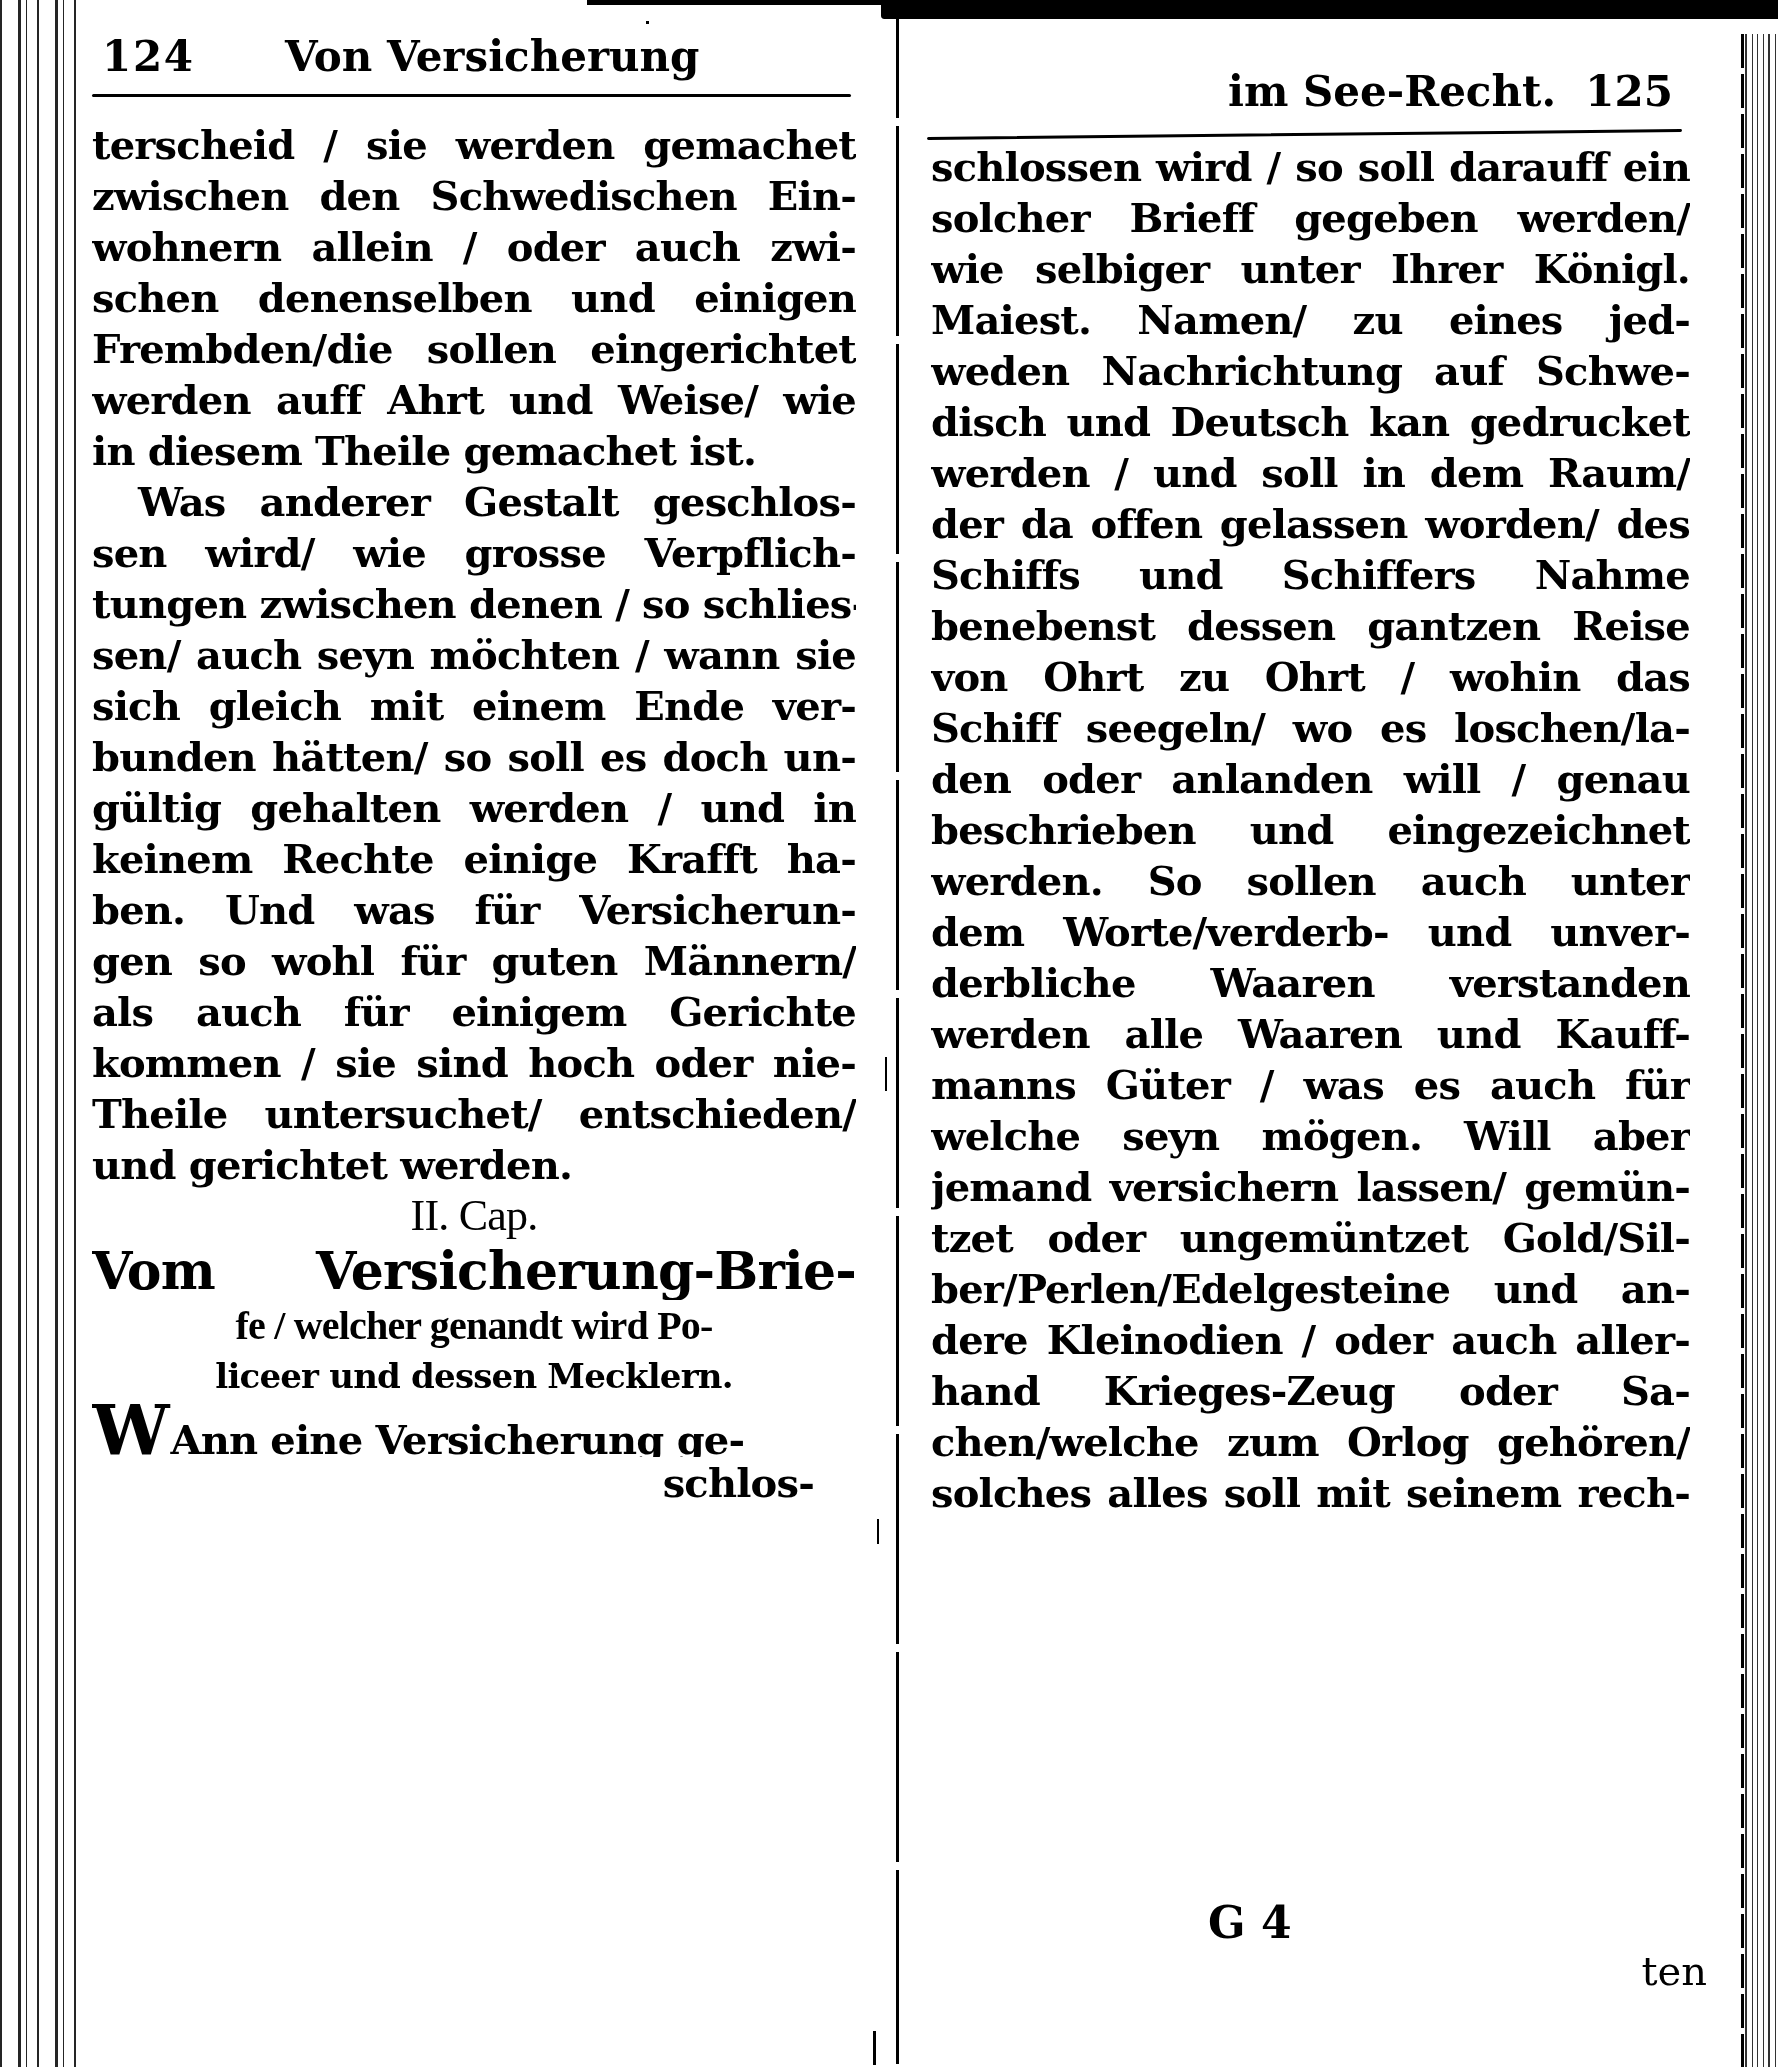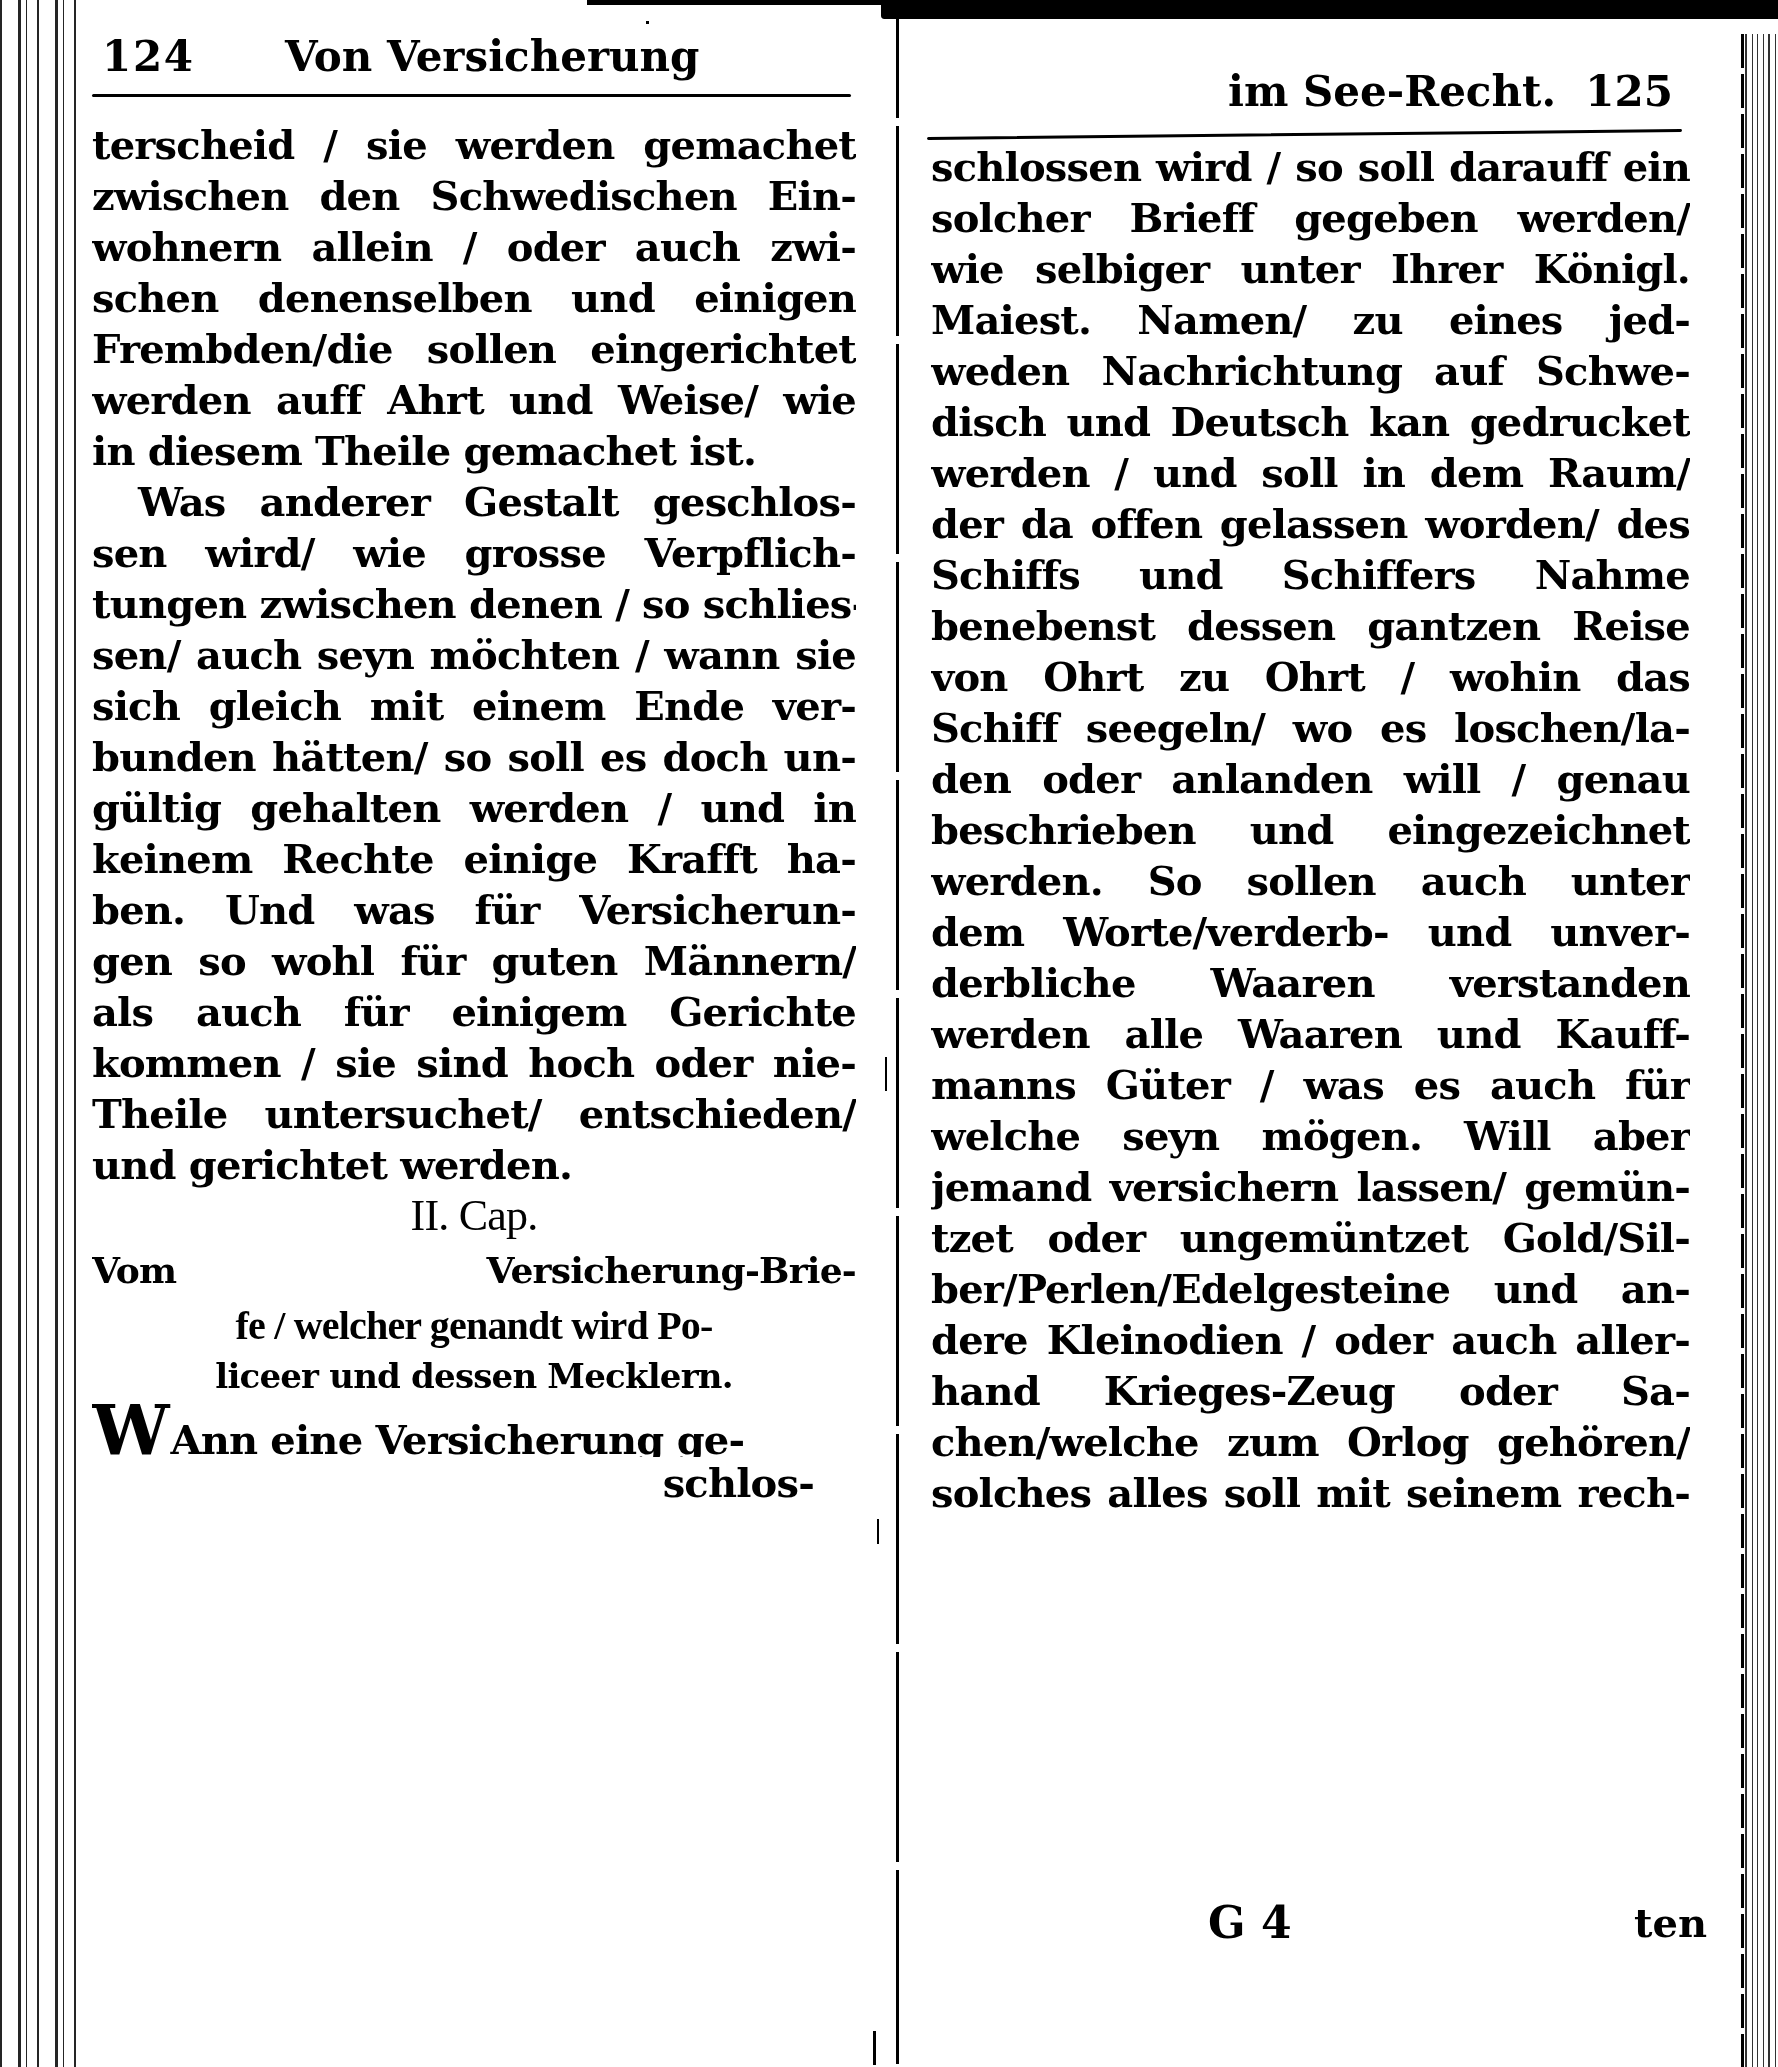--- a/index.html
+++ b/index.html
@@ -70,32 +70,32 @@
     height: 51px; line-height: 51px; font-size: 40px; font-weight: bold;
     white-space: nowrap; overflow: hidden;
     font-family: "DejaVu Serif", serif;
     letter-spacing: -0.8px;
   }
   .line.justify { text-align: justify; text-align-last: justify; }
   .line.indent { padding-left: 46px; }
   .line.cap-head {
     font-family: "Liberation Serif", serif; font-weight: normal; font-size: 44px; text-align: center;
   }
-  .line.chapter-title { font-size: 36px; height: 59px; line-height: 59px; }
+  .line.chapter-title { font-size: 52px; height: 59px; line-height: 59px; }
   .line.chapter-sub { text-align: center; font-family: Liberation Serif, serif; }
   .line.chapter-sub-small { text-align: center; font-size: 34px; }
   .line.initial-line { height: 55px; line-height: 55px; }
   .dropcap { font-size: 69px; line-height: 55px; vertical-align: baseline; margin-right: 1.7px; }
   .line.right-align { text-align: right; padding-right: 42px; }
 
   .footer { position: absolute; left: 0; right: 0; height: 50px; top: 1898px; }
   .signature {
     position: absolute; left: 277px; font-size: 44px; font-weight: bold; line-height: 50px; text-align: right;
   }
-  .catchword { position: absolute; right: -17px; font-size: 40px; font-weight: bold; line-height: 50px; }
+  .catchword { position: absolute; right: -17px; font-size: 40px; font-weight: normal; line-height: 50px; margin-top: 48px; }
   .speck { position: absolute; width: 2.5px; height: 2.5px; background: #000; }
 </style>
 </head>
 <body>
 
 <div class="spread">
   <div class="left-edge"></div>
   <div class="top-band-left"></div>
   <div class="top-band"></div>
   <div class="gutter"></div>

